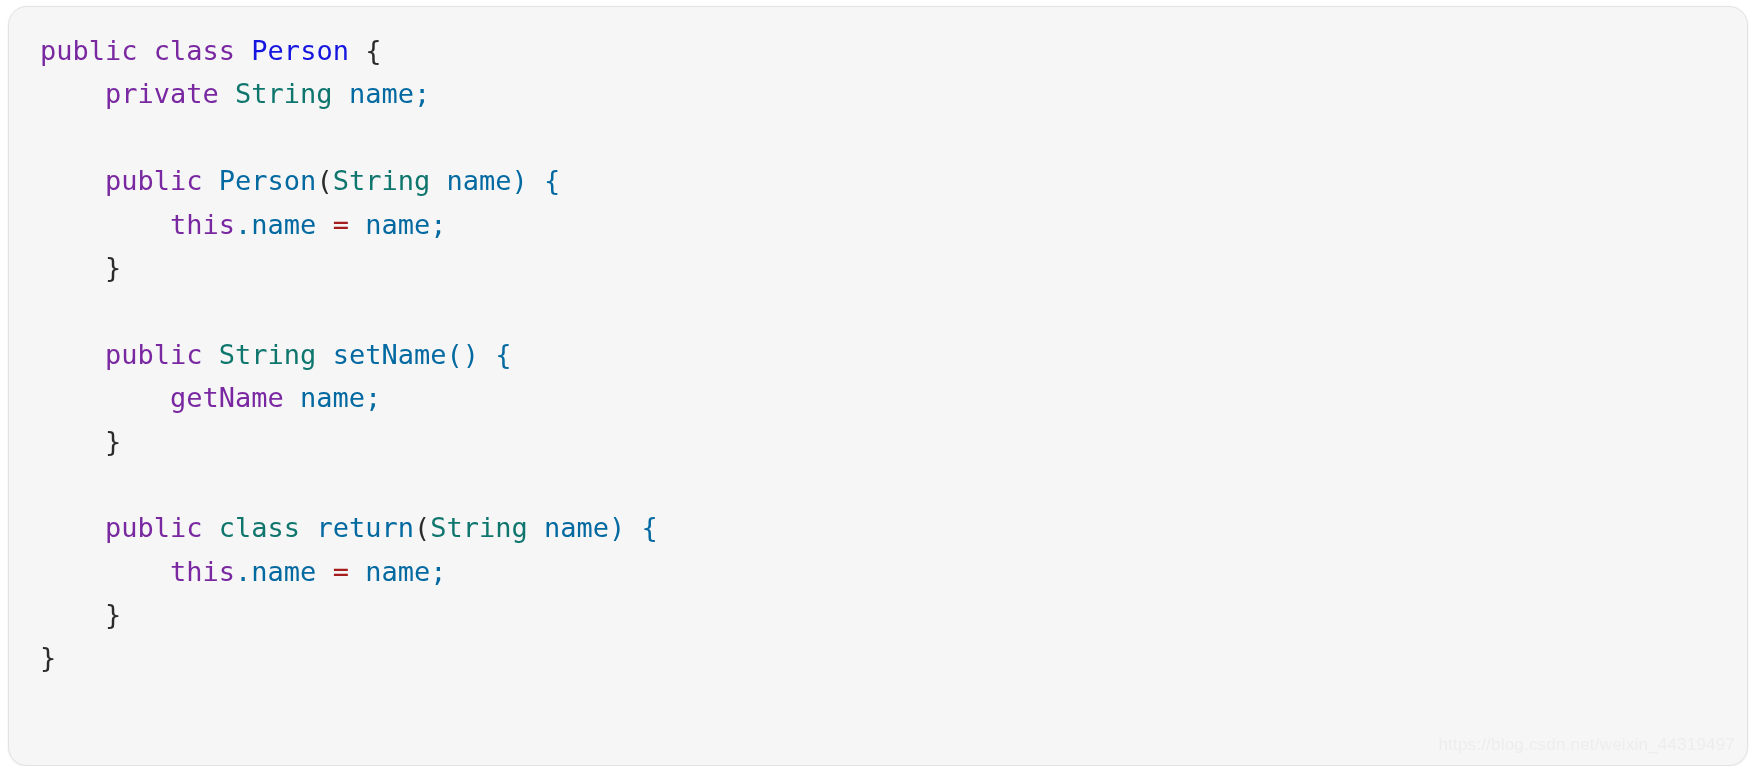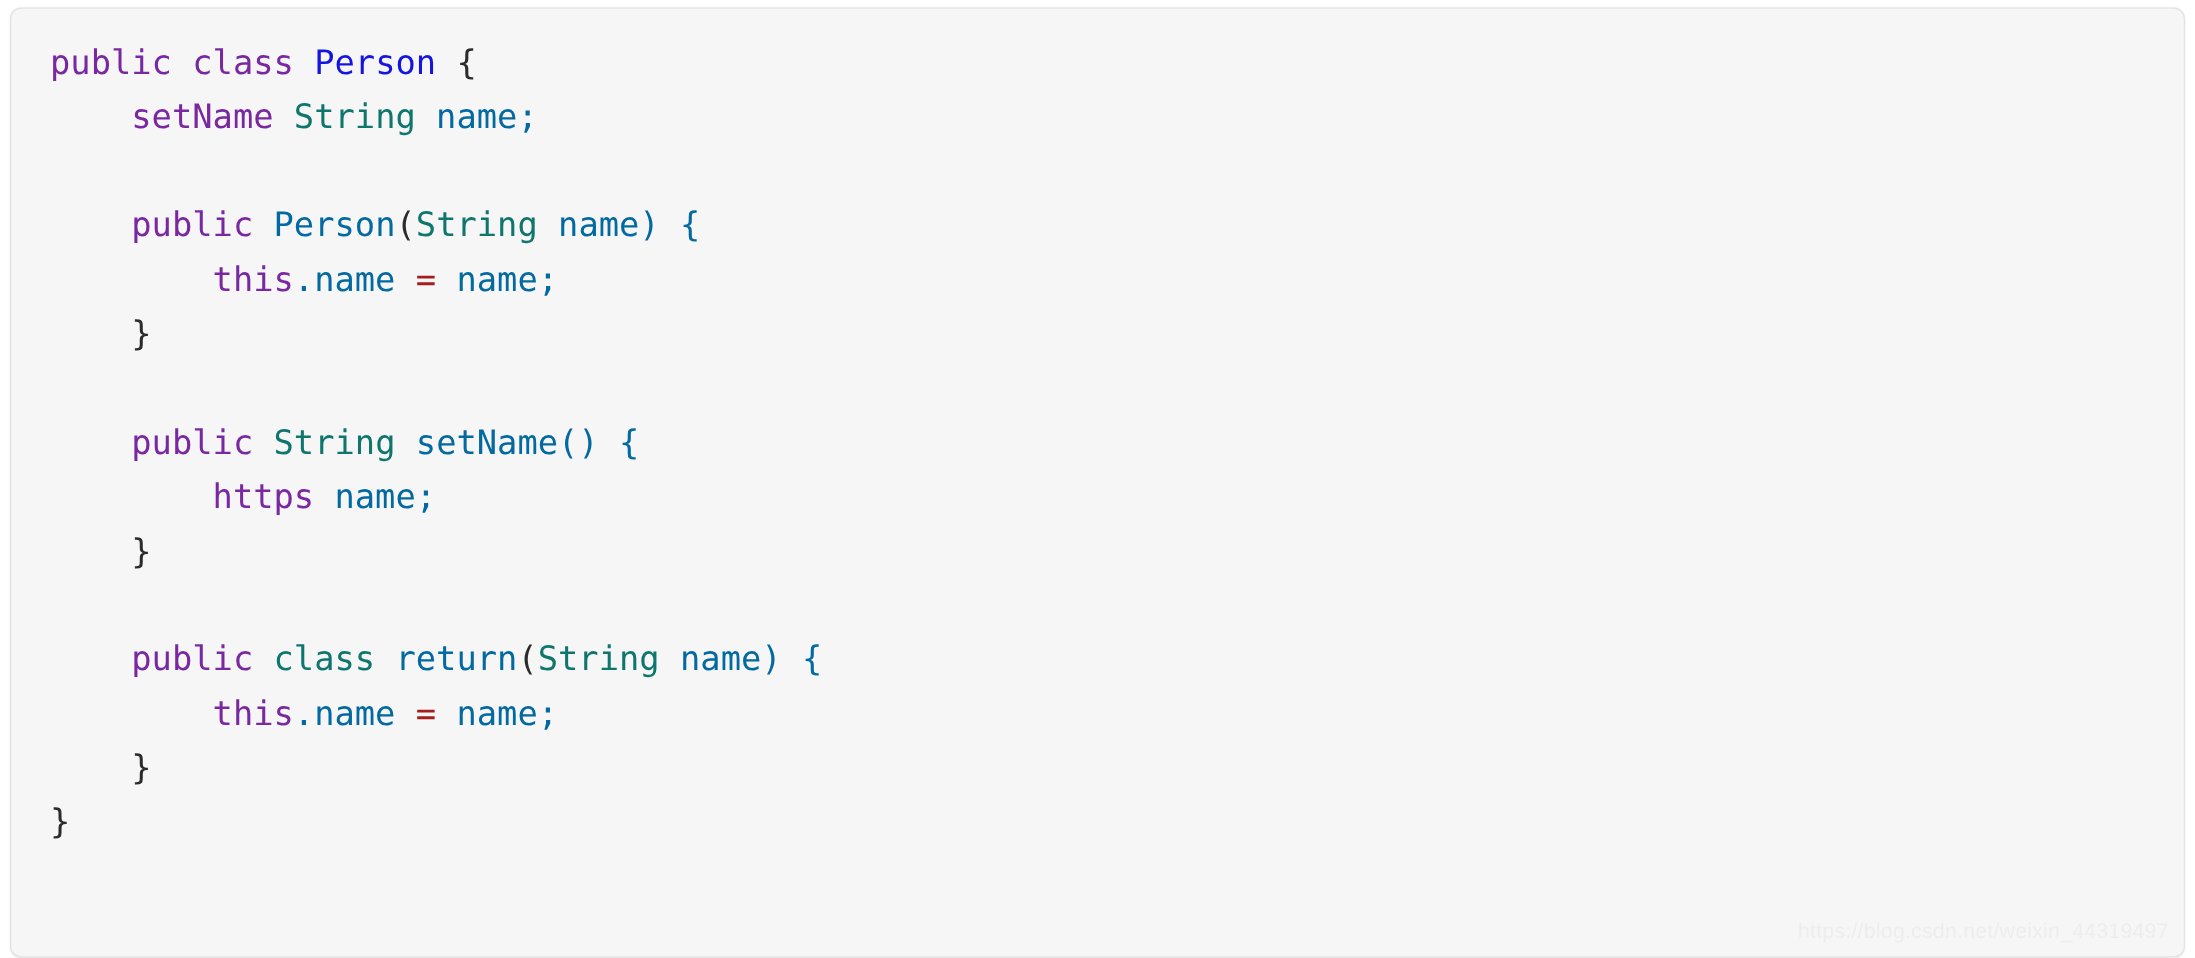--- a/index.html
+++ b/index.html
@@ -16,21 +16,21 @@
 
   #code-panel {
     position: absolute;
     left: 8px;
     top: 6px;
     width: 1740px;
     height: 760px;
     box-sizing: border-box;
     background: #f6f6f6;
     border: 1px solid #e3e3e3;
-    border-radius: 9px;
+    border-radius: 19px;
     box-shadow: 0 1px 2px rgba(0,0,0,0.055), 0 0 0 1px rgba(0,0,0,0.012);
     overflow: hidden;
   }
 
   #code-body {
     position: absolute;
     left: 0;
     top: 0;
     right: 0;
     bottom: 0;
@@ -73,28 +73,28 @@
     white-space: pre;
     user-select: none;
   }
 </style>
 </head>
 <body>
 
 <div id="code-panel">
   <div id="code-body">
       <div class="code-line"><span class="tok tok-keyword">public</span><span class="tok tok-plain"> </span><span class="tok tok-keyword">class</span><span class="tok tok-plain"> </span><span class="tok tok-classname">Person</span><span class="tok tok-punct"> {</span></div>
-      <div class="code-line"><span class="tok tok-plain">    </span><span class="tok tok-keyword">setName</span><span class="tok tok-plain"> </span><span class="tok tok-type">String</span><span class="tok tok-plain"> name;</span></div>
+      <div class="code-line"><span class="tok tok-plain">    </span><span class="tok tok-keyword">private</span><span class="tok tok-plain"> </span><span class="tok tok-type">String</span><span class="tok tok-plain"> name;</span></div>
       <div class="code-line blank">&nbsp;</div>
       <div class="code-line"><span class="tok tok-plain">    </span><span class="tok tok-keyword">public</span><span class="tok tok-plain"> </span><span class="tok tok-plain">Person</span><span class="tok tok-punct">(</span><span class="tok tok-type">String</span><span class="tok tok-plain"> name) {</span></div>
       <div class="code-line"><span class="tok tok-plain">        </span><span class="tok tok-keyword">this</span><span class="tok tok-plain">.name </span><span class="tok tok-operator">=</span><span class="tok tok-plain"> name;</span></div>
       <div class="code-line"><span class="tok tok-punct">    }</span></div>
       <div class="code-line blank">&nbsp;</div>
       <div class="code-line"><span class="tok tok-plain">    </span><span class="tok tok-keyword">public</span><span class="tok tok-plain"> </span><span class="tok tok-type">String</span><span class="tok tok-plain"> setName() {</span></div>
-      <div class="code-line"><span class="tok tok-plain">        </span><span class="tok tok-keyword">https</span><span class="tok tok-plain"> name;</span></div>
+      <div class="code-line"><span class="tok tok-plain">        </span><span class="tok tok-keyword">getName</span><span class="tok tok-plain"> name;</span></div>
       <div class="code-line"><span class="tok tok-punct">    }</span></div>
       <div class="code-line blank">&nbsp;</div>
       <div class="code-line"><span class="tok tok-plain">    </span><span class="tok tok-keyword">public</span><span class="tok tok-plain"> </span><span class="tok tok-type">class</span><span class="tok tok-plain"> return</span><span class="tok tok-punct">(</span><span class="tok tok-type">String</span><span class="tok tok-plain"> name) {</span></div>
       <div class="code-line"><span class="tok tok-plain">        </span><span class="tok tok-keyword">this</span><span class="tok tok-plain">.name </span><span class="tok tok-operator">=</span><span class="tok tok-plain"> name;</span></div>
       <div class="code-line"><span class="tok tok-punct">    }</span></div>
       <div class="code-line"><span class="tok tok-punct">}</span></div>
     </div>
   <div id="watermark">https://blog.csdn.net/weixin_44319497</div>
 </div>
 

